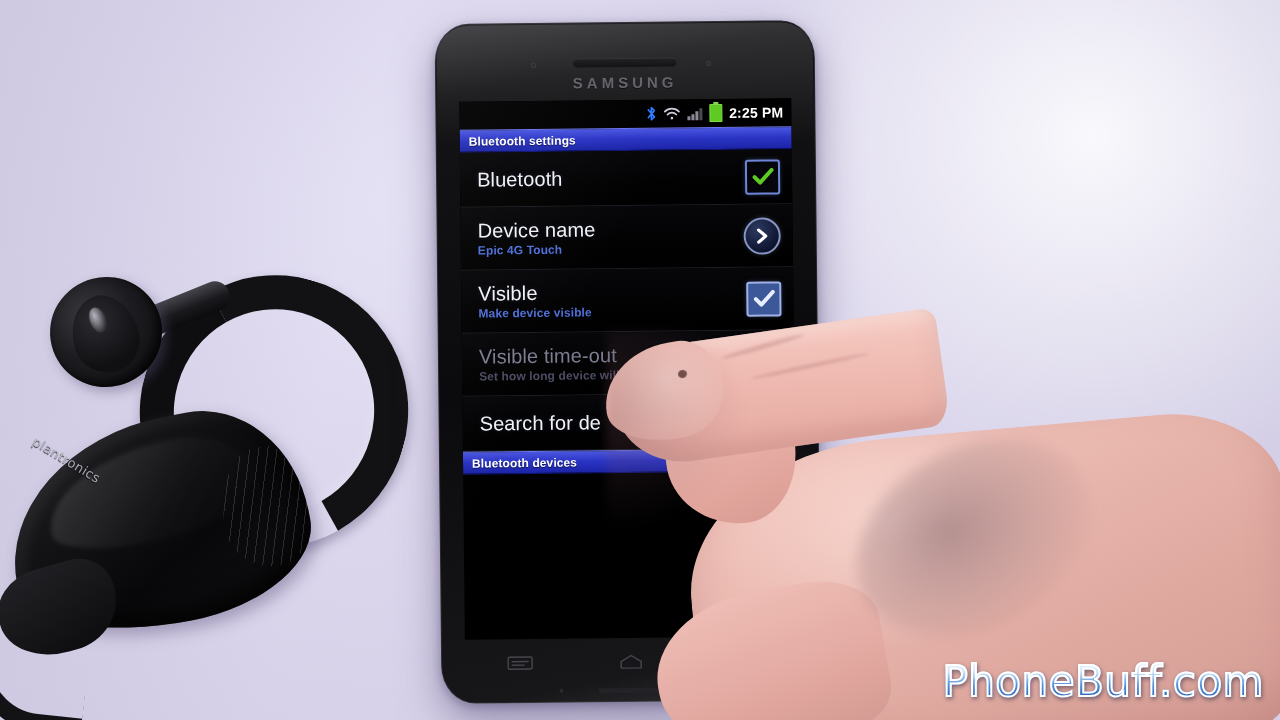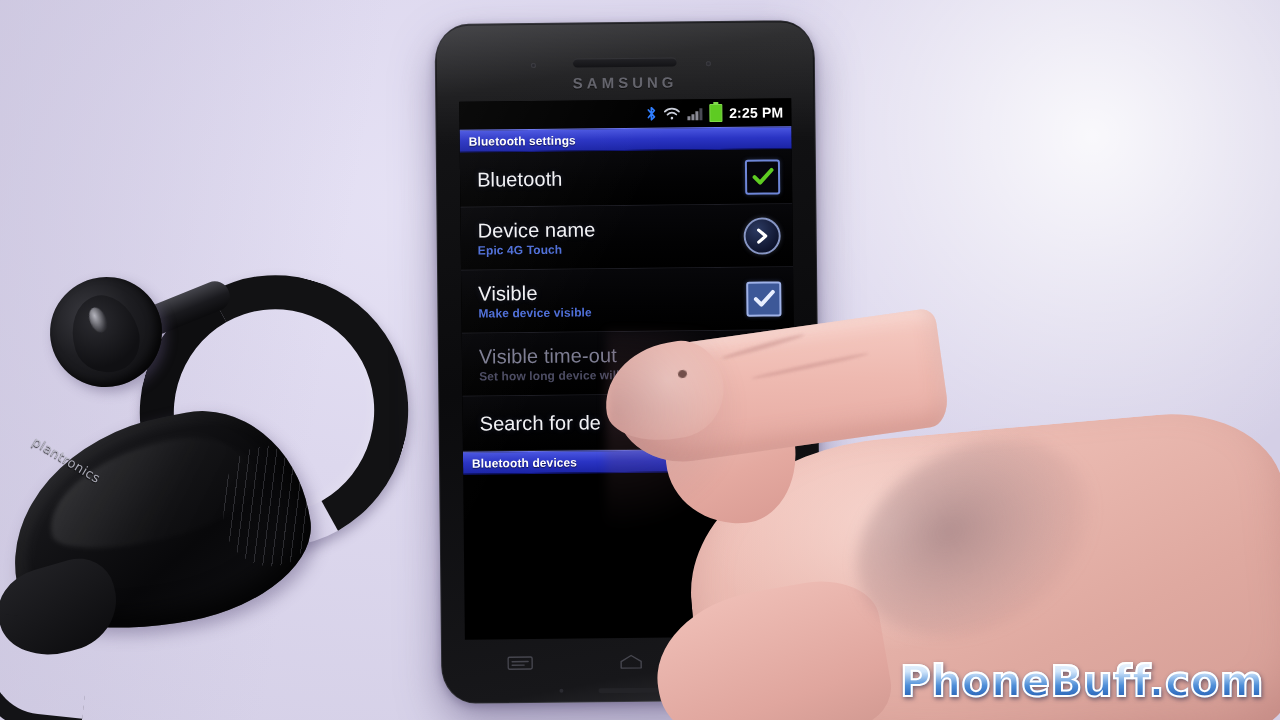--- a/index.html
+++ b/index.html
@@ -279,21 +279,21 @@
   .crease.c2{left:150px;top:34px;width:120px;height:4px;transform:rotate(-12deg);}
   .hand-edge-shadow{
     position:absolute;left:6px;top:0px;width:140px;height:200px;
     background:radial-gradient(ellipse at 10% 40%,rgba(120,80,90,.28),rgba(120,80,90,0) 70%);
     filter:blur(5px);
   }
 
   
   #watermark{
     position:absolute;right:16px;bottom:14px;
-    font-size:42px;font-weight:bold;letter-spacing:.5px;
+    font-size:42px;font-weight:normal;letter-spacing:.5px;
     font-family:"DejaVu Sans", sans-serif;
     background:linear-gradient(180deg,#ffffff 0%,#cfe4fa 30%,#4f8fd8 58%,#2f6bbd 78%,#bcd9f5 100%);
     -webkit-background-clip:text;background-clip:text;color:transparent;
     -webkit-text-stroke:2px #ffffff;
     paint-order:stroke fill;
     filter:drop-shadow(1px 2px 2px rgba(40,40,70,.55));
     margin-left:12px;
   }
 </style>
 </head>

